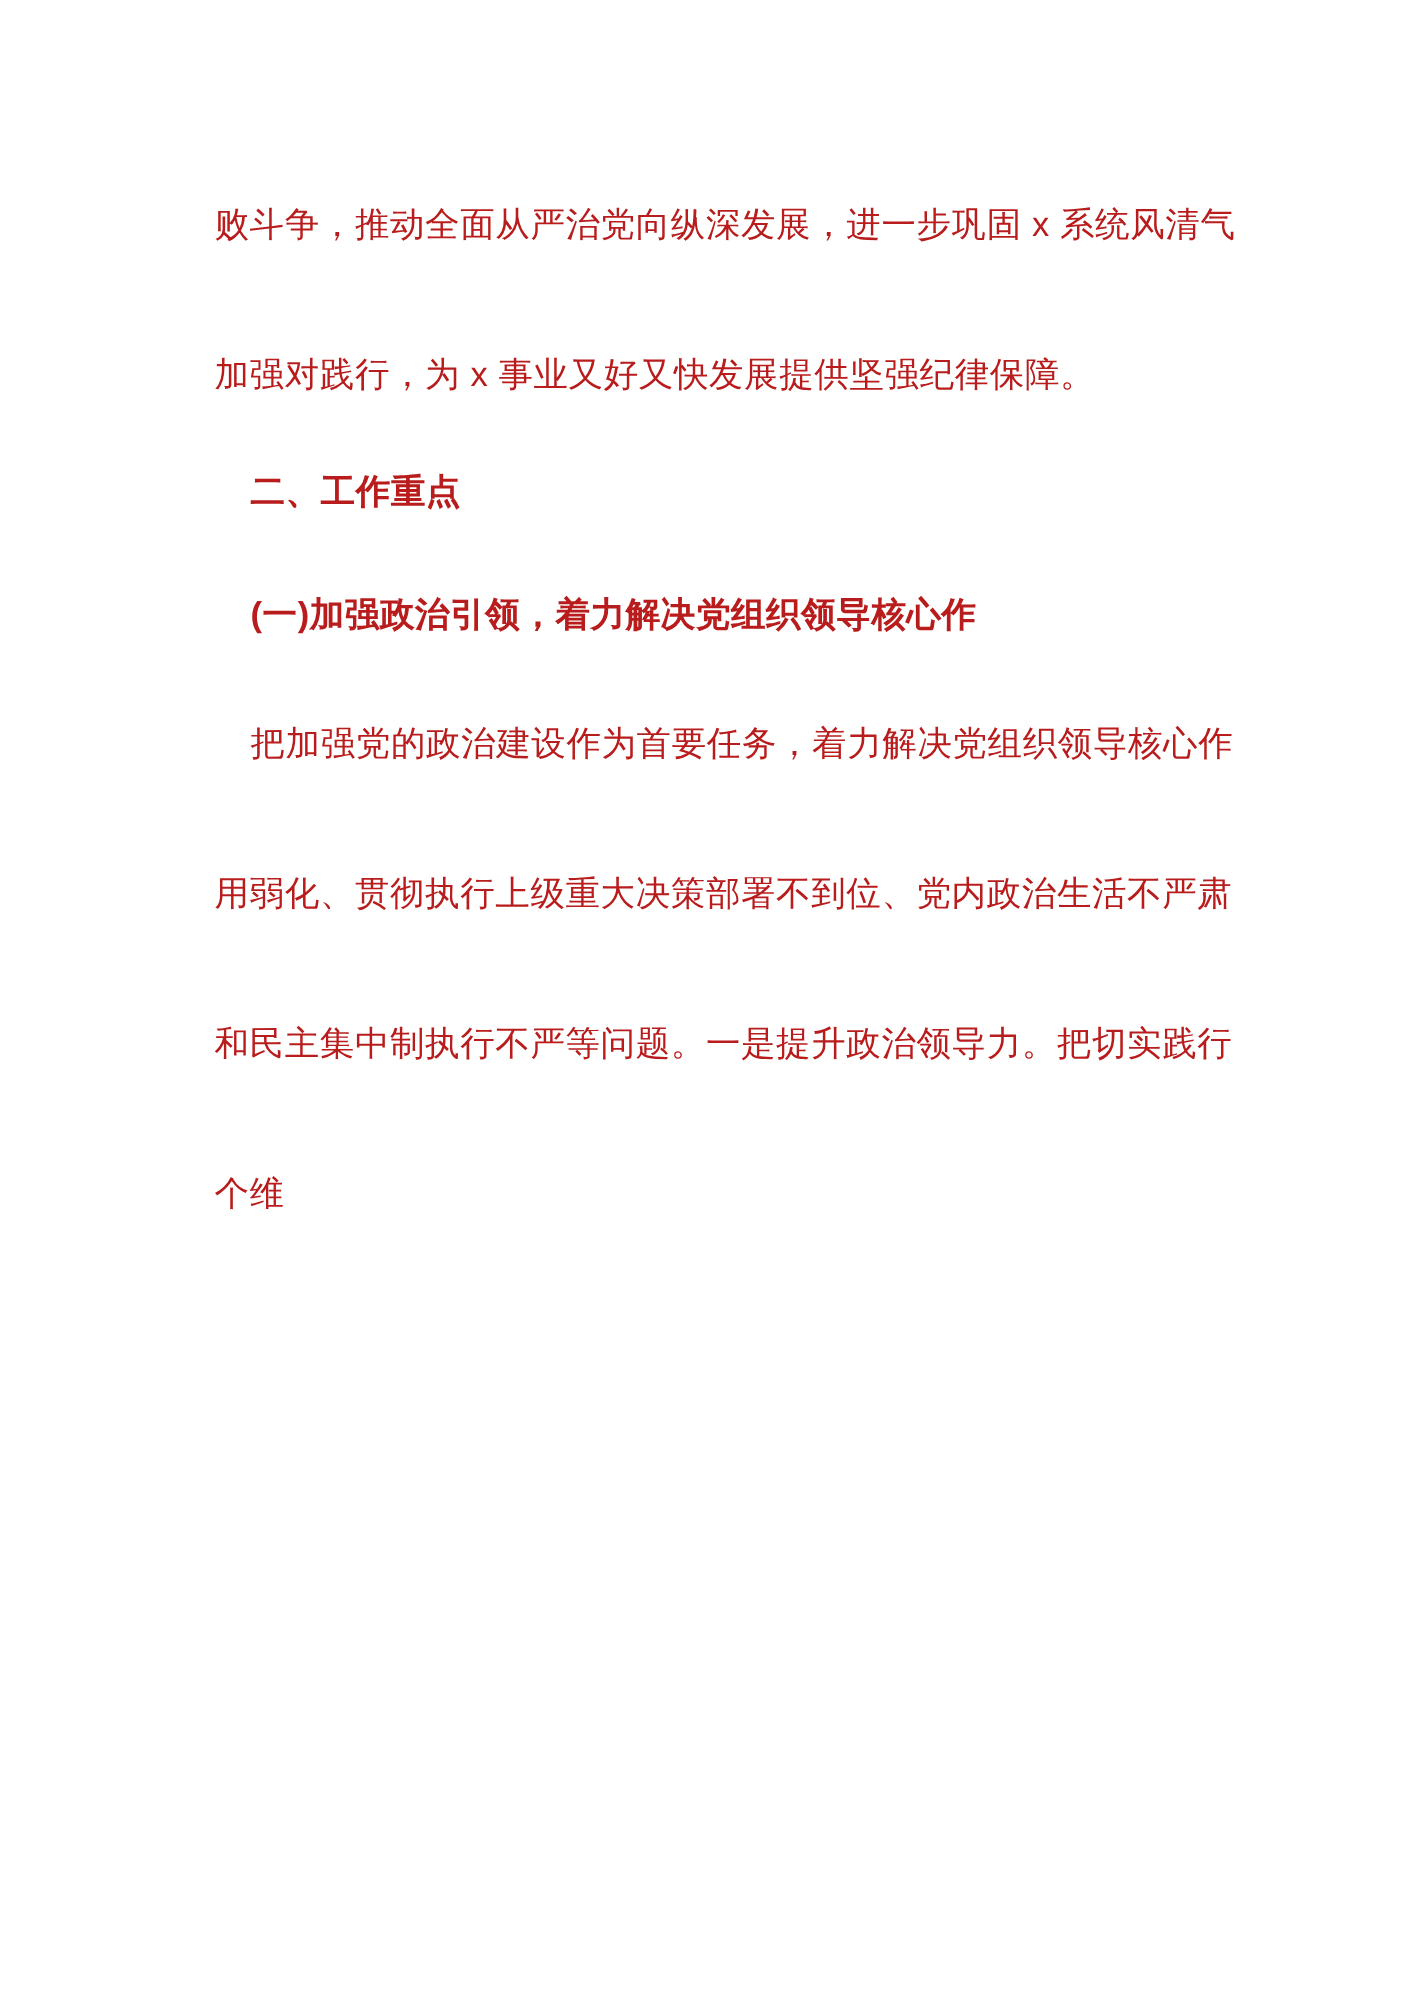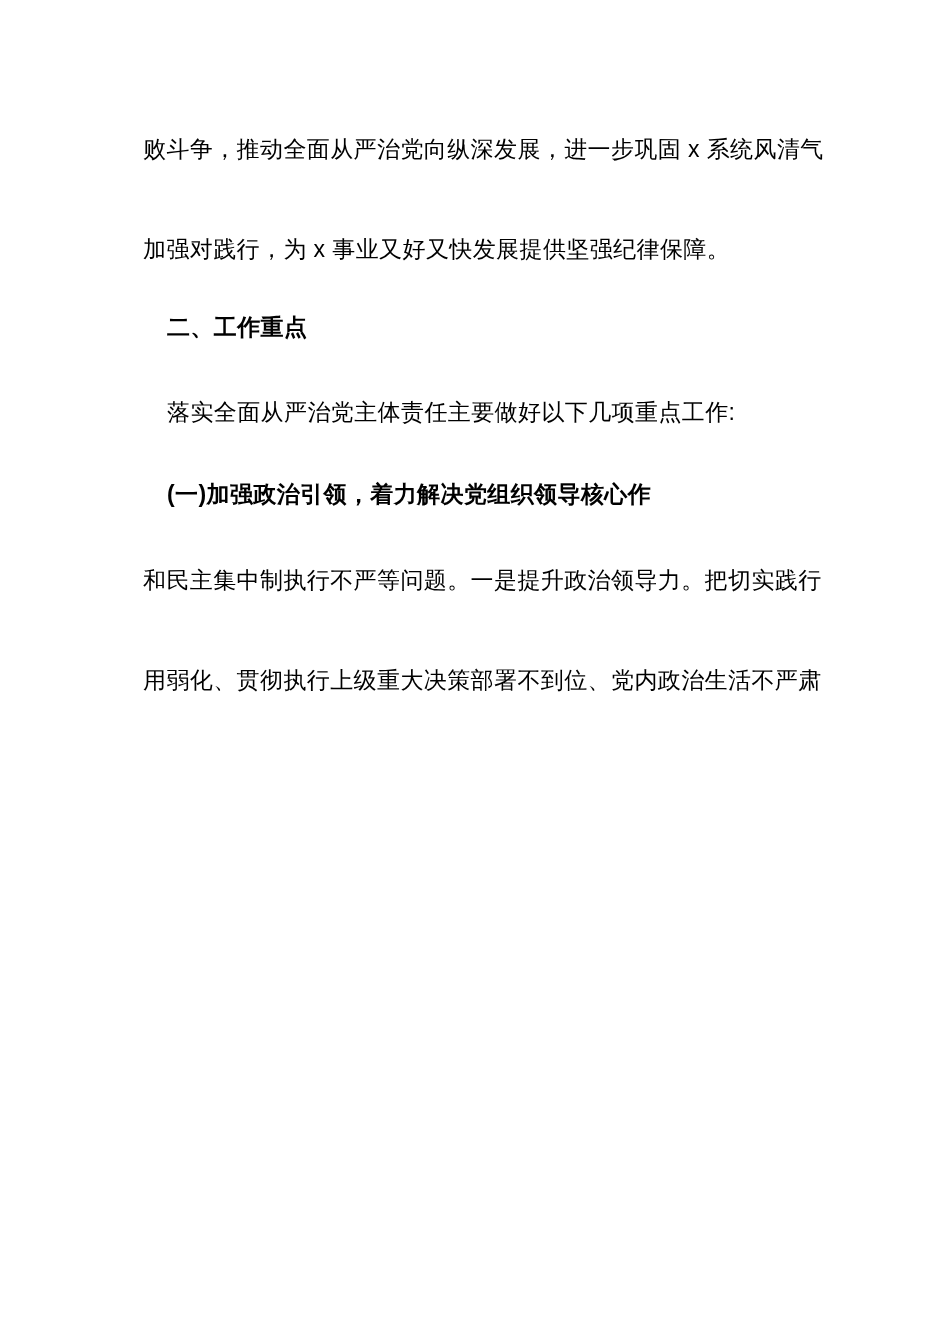--- a/index.html
+++ b/index.html
@@ -27,21 +27,21 @@
     margin: 0;
     padding: 0;
   }
   .line {
     height: 100px;
     display: flex;
     align-items: center;
     font-size: 23px;
     letter-spacing: 0.4px;
     white-space: nowrap;
-    color: #000000;
+    color: #b91c1c;
   }
   .line.indent {
     padding-left: 24px;
   }
   .bold .line {
     font-weight: bold;
   }
   
   .block.heading-main   { margin-top: -22px; }
   .block.para-single    { margin-top: -15px; }
@@ -56,27 +56,26 @@
 
     <div class="block para-continuation">
       <div class="line">败斗争，推动全面从严治党向纵深发展，进一步巩固 x 系统风清气</div>
       <div class="line">加强对践行，为 x 事业又好又快发展提供坚强纪律保障。</div>
     </div>
 
     <div class="block heading-main bold">
       <div class="line indent">二、工作重点</div>
     </div>
 
-    <div class="block para-single">
-      <div class="line indent">落实全面从严治党主体责任主要做好以下几项重点工作:</div>
-    </div>
 
     <div class="block heading-sub bold">
       <div class="line indent">(一)加强政治引领，着力解决党组织领导核心作</div>
     </div>
 
     <div class="block para-body">
+      <div class="line indent">把加强党的政治建设作为首要任务，着力解决党组织领导核心作</div>
+      <div class="line">用弱化、贯彻执行上级重大决策部署不到位、党内政治生活不严肃</div>
       <div class="line">和民主集中制执行不严等问题。一是提升政治领导力。把切实践行</div>
-      <div class="line">用弱化、贯彻执行上级重大决策部署不到位、党内政治生活不严肃</div>
+      <div class="line">个维</div>
     </div>
 
   </div>
 </div>
 
 </body></html>

